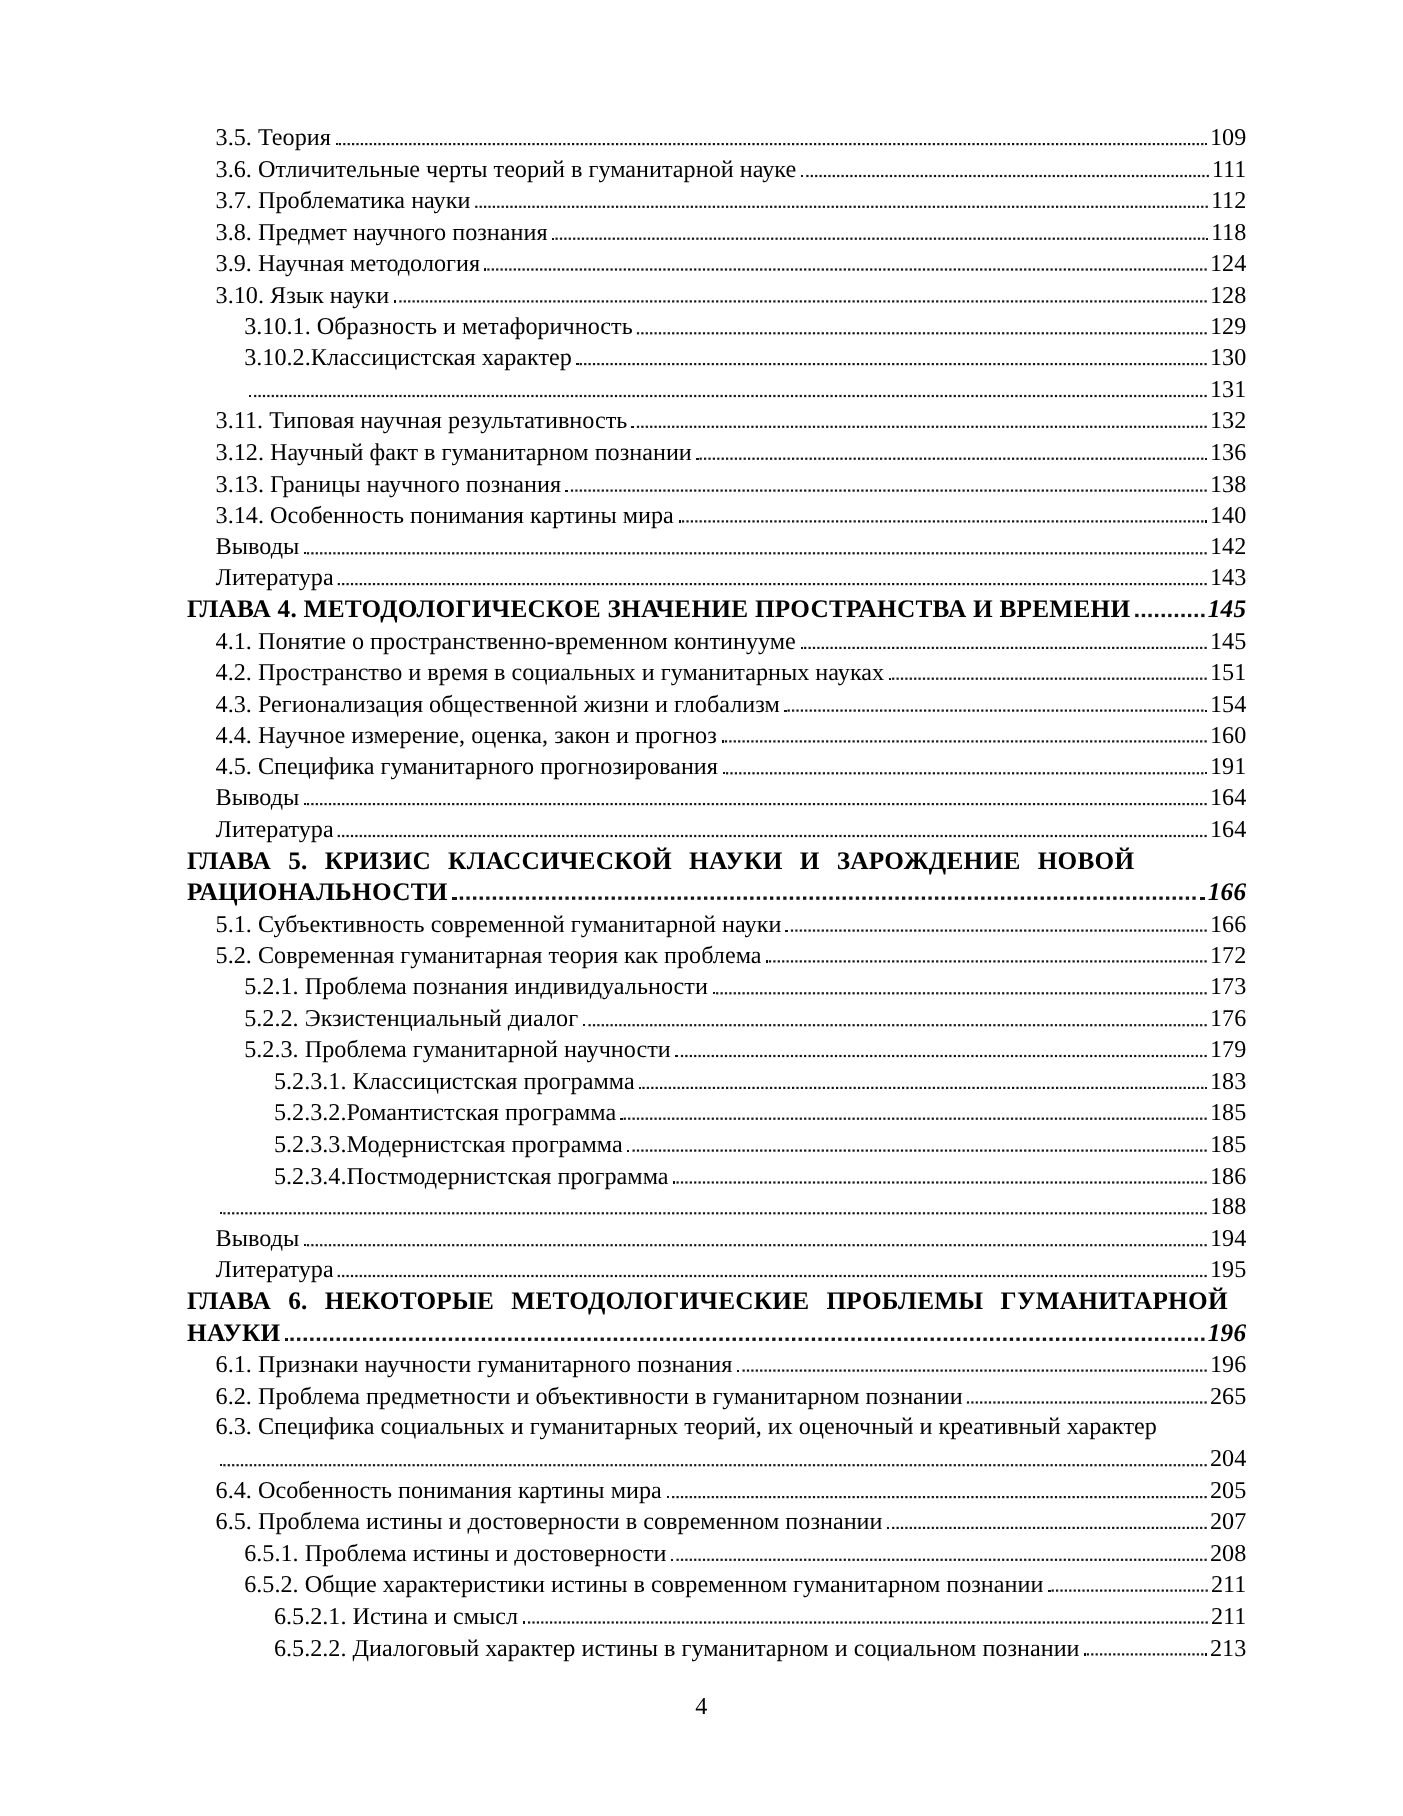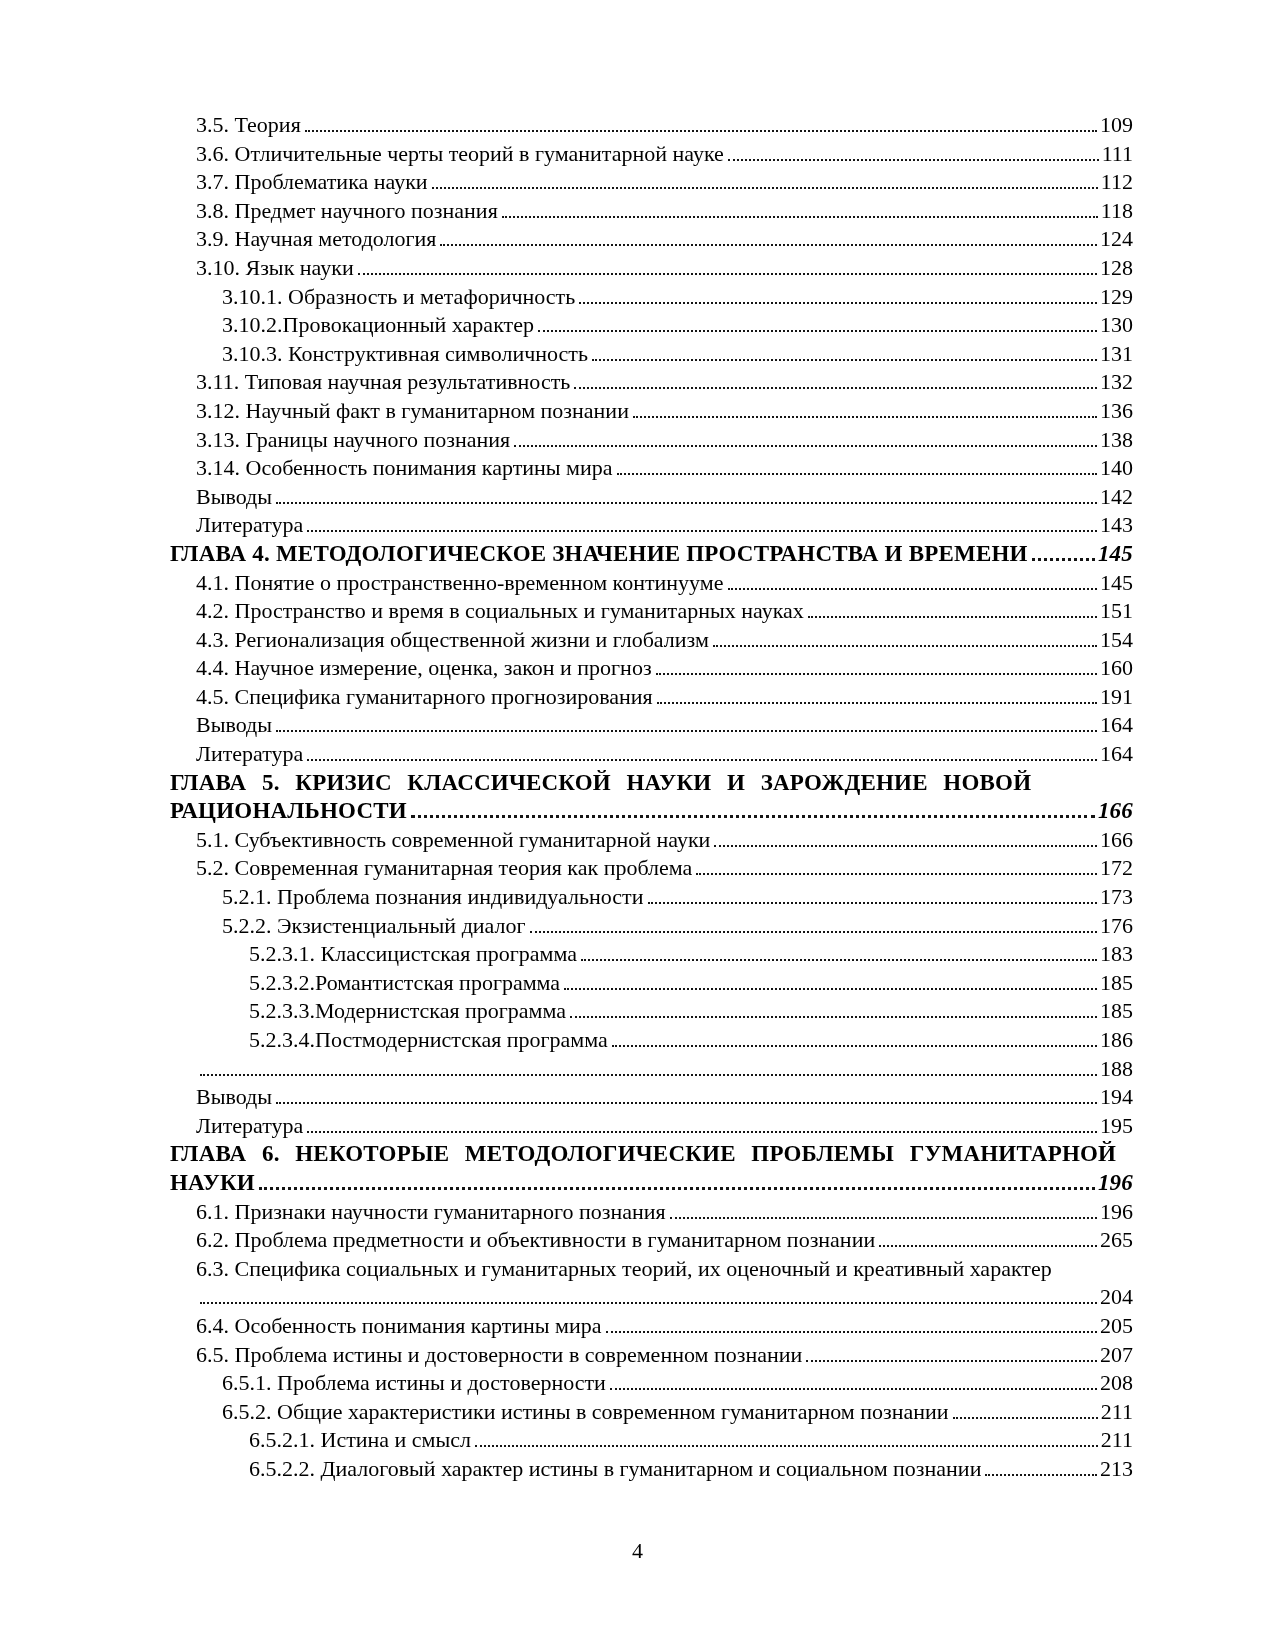--- a/index.html
+++ b/index.html
@@ -82,26 +82,25 @@
         <span class="title">3.10. Язык науки</span>
         <span class="leader"></span>
         <span class="page">128</span>
       </div>
       <div class="toc-row level-2">
         <span class="title">3.10.1. Образность и метафоричность</span>
         <span class="leader"></span>
         <span class="page">129</span>
       </div>
       <div class="toc-row level-2">
-        <span class="title">3.10.2.Провокационный характер</span>
+        <span class="title">3.10.2.Классицистская характер</span>
         <span class="leader"></span>
         <span class="page">130</span>
       </div>
       <div class="toc-row level-2">
-        <span class="title">3.10.3. Конструктивная символичность</span>
         <span class="leader"></span>
         <span class="page">131</span>
       </div>
       <div class="toc-row level-1">
         <span class="title">3.11. Типовая научная результативность</span>
         <span class="leader"></span>
         <span class="page">132</span>
       </div>
       <div class="toc-row level-1">
         <span class="title">3.12. Научный факт в гуманитарном познании</span>
@@ -188,20 +187,25 @@
       </div>
       <div class="toc-row level-2">
         <span class="title">5.2.1. Проблема познания индивидуальности</span>
         <span class="leader"></span>
         <span class="page">173</span>
       </div>
       <div class="toc-row level-2">
         <span class="title">5.2.2. Экзистенциальный диалог</span>
         <span class="leader"></span>
         <span class="page">176</span>
+      </div>
+      <div class="toc-row level-2">
+        <span class="title">5.2.3. Проблема гуманитарной научности</span>
+        <span class="leader"></span>
+        <span class="page">179</span>
       </div>
       <div class="toc-row level-3">
         <span class="title">5.2.3.1. Классицистская программа</span>
         <span class="leader"></span>
         <span class="page">183</span>
       </div>
       <div class="toc-row level-3">
         <span class="title">5.2.3.2.Романтистская программа</span>
         <span class="leader"></span>
         <span class="page">185</span>

